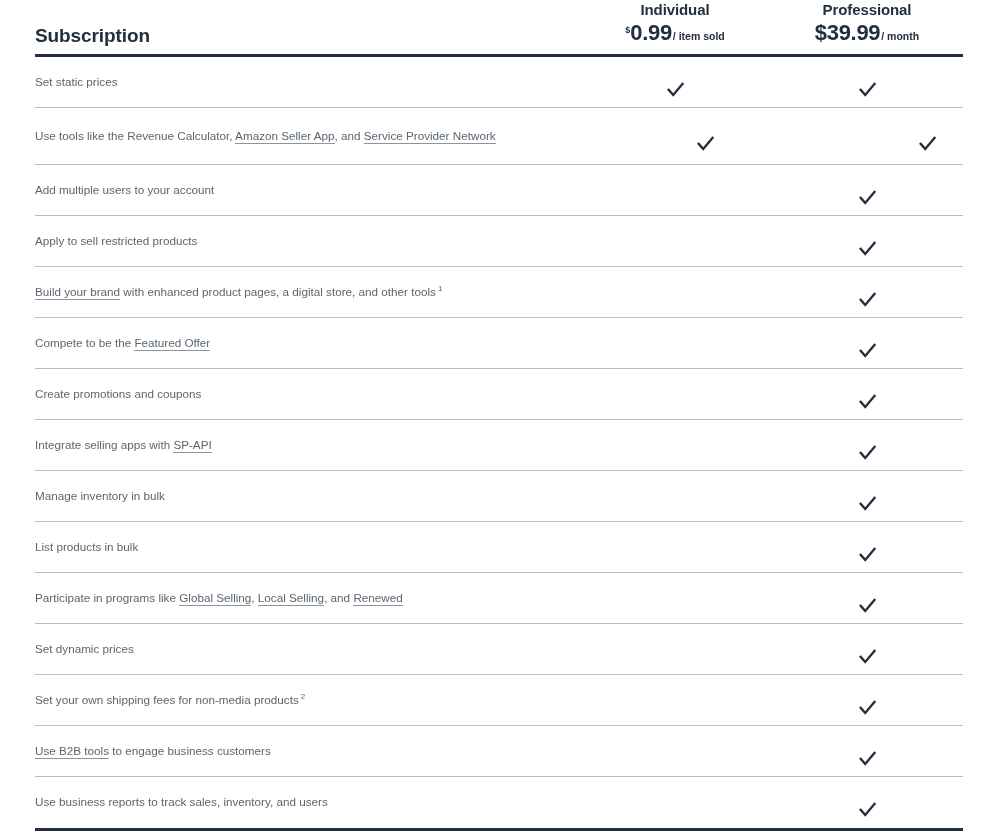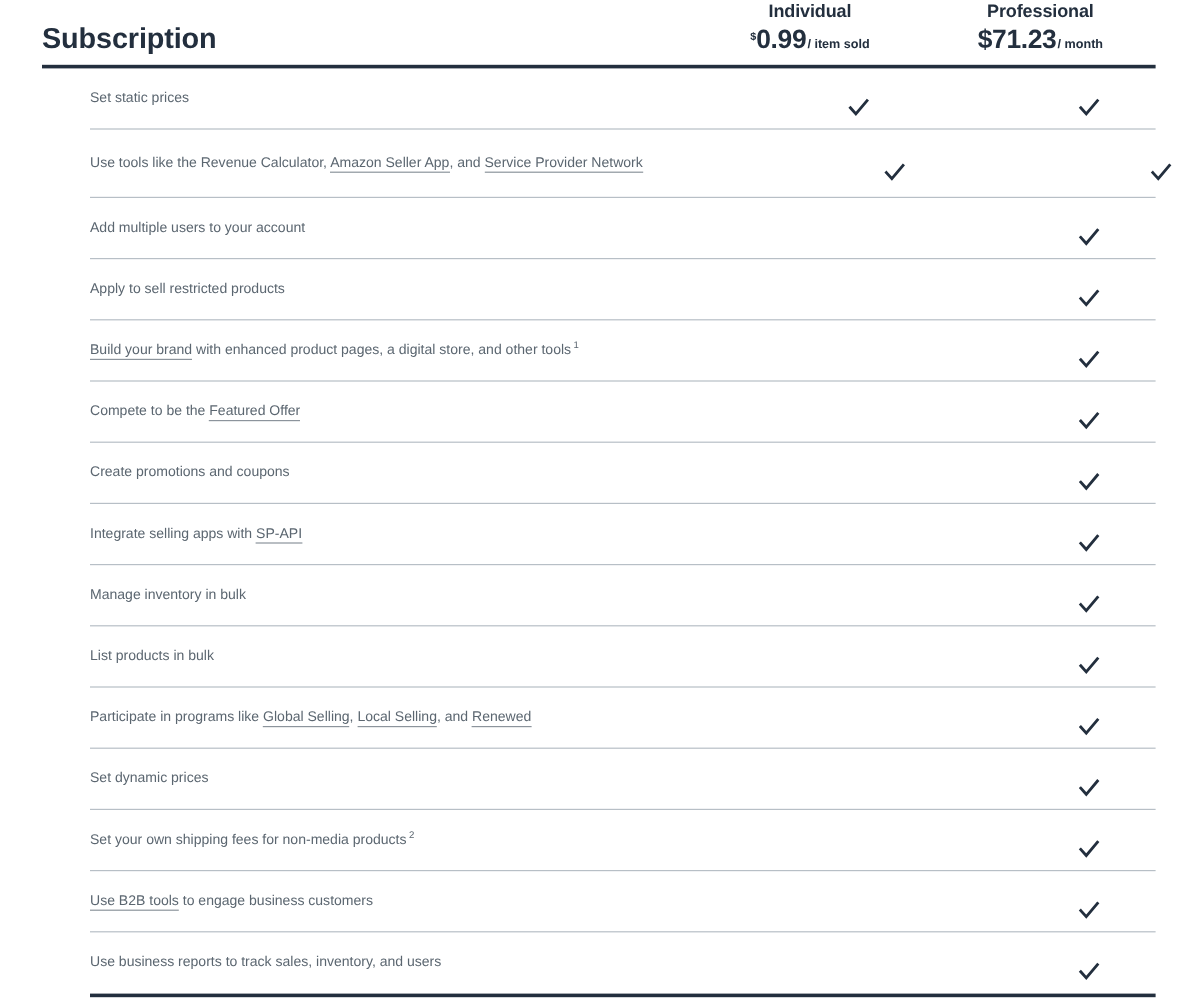--- a/index.html
+++ b/index.html
@@ -28,21 +28,21 @@
     align-items: flex-end;
     height: 57px;
     border-bottom: 3px solid #232f3e;
     box-sizing: border-box;
   }
   .th-feature {
     flex: 0 0 544px;
     padding-bottom: 9px;
   }
   .plan-title {
-    font-size: 24px;
+    font-size: 19px;
     font-weight: bold;
     color: #232f3e;
     letter-spacing: -0.1px;
     line-height: 1;
   }
   .th-plan {
     flex: 0 0 192px;
     text-align: center;
     padding-bottom: 6px;
   }
@@ -68,21 +68,21 @@
     font-weight: bold;
     letter-spacing: -0.3px;
   }
   .price-unit {
     font-size: 10.5px;
     font-weight: bold;
     margin-left: 1px;
   }
 
   
-  .table-body { border-bottom: 3px solid #232f3e; margin-left: 40px; }
+  .table-body { border-bottom: 3px solid #232f3e; }
 
   .row {
     display: flex;
     align-items: center;
     min-height: 51px;
     border-bottom: 1px solid #b7bfc6;
     box-sizing: border-box;
   }
   .row:last-child { border-bottom: none; }
   .row.tall { min-height: 57px; gap: 30px; }
@@ -134,21 +134,21 @@
     </div>
     <div class="th-plan">
       <div class="plan-name">Individual</div>
       <div class="plan-price-line">
         <span class="price-currency-sup">$</span><span class="price-amount">0.99</span><span class="price-unit">/ item sold</span>
       </div>
     </div>
     <div class="th-plan">
       <div class="plan-name">Professional</div>
       <div class="plan-price-line">
-        <span class="price-amount">$</span><span class="price-amount">71.23</span><span class="price-unit">/ month</span>
+        <span class="price-amount">$</span><span class="price-amount">39.99</span><span class="price-unit">/ month</span>
       </div>
     </div>
   </div>
 
   <div class="table-body" id="table-body">
       <div class="row">
         <div class="cell-feature"><span>Set static prices</span></div>
         <div class="cell-check"><span class="check-icon"><svg viewBox="0 0 24 24" width="21" height="21" aria-hidden="true">
               <path d="M4.2 12.4 L9.4 18.2 L20 5.6" fill="none" stroke="#232f3e" stroke-width="2.7" stroke-linecap="square" stroke-linejoin="miter"></path>
             </svg></span></div>

